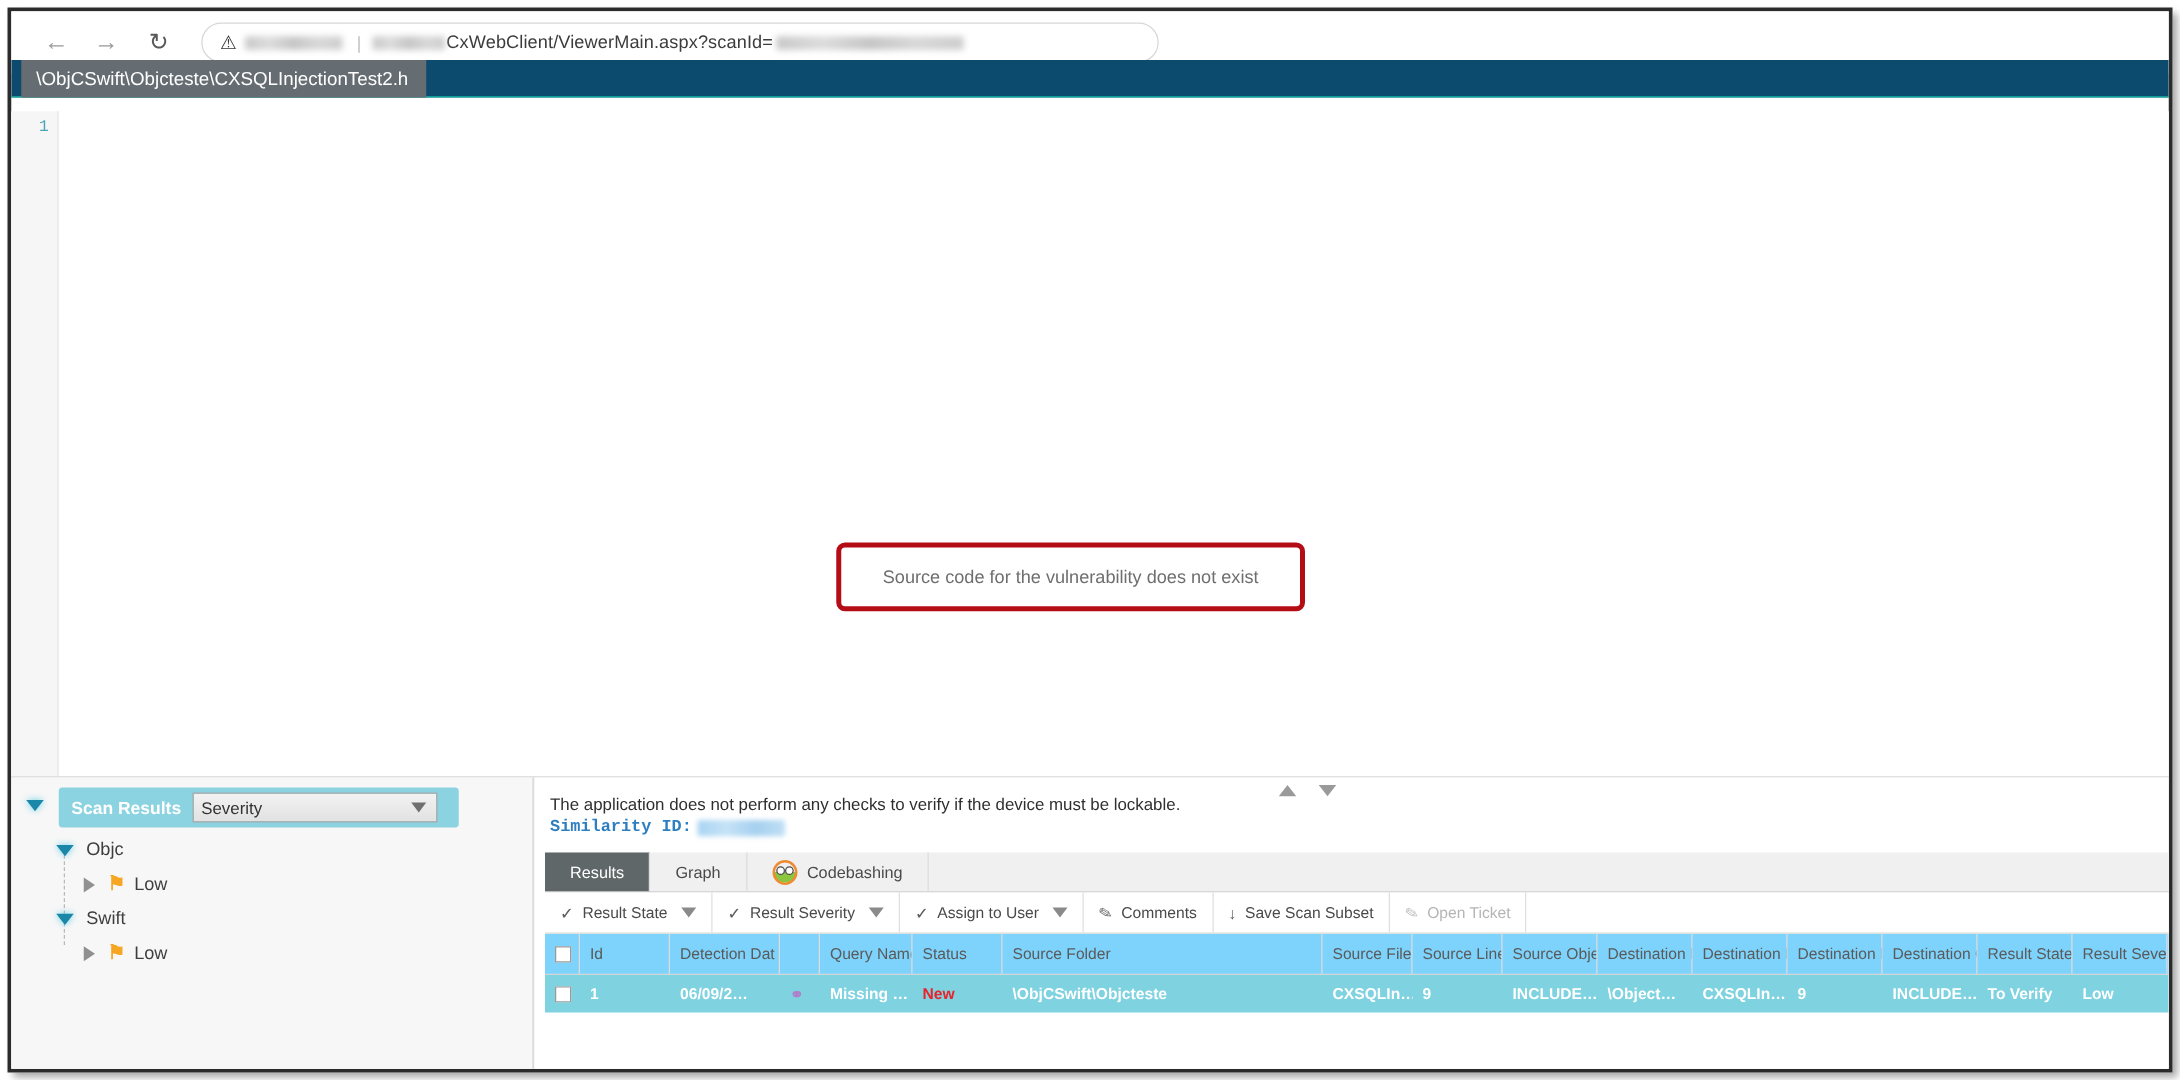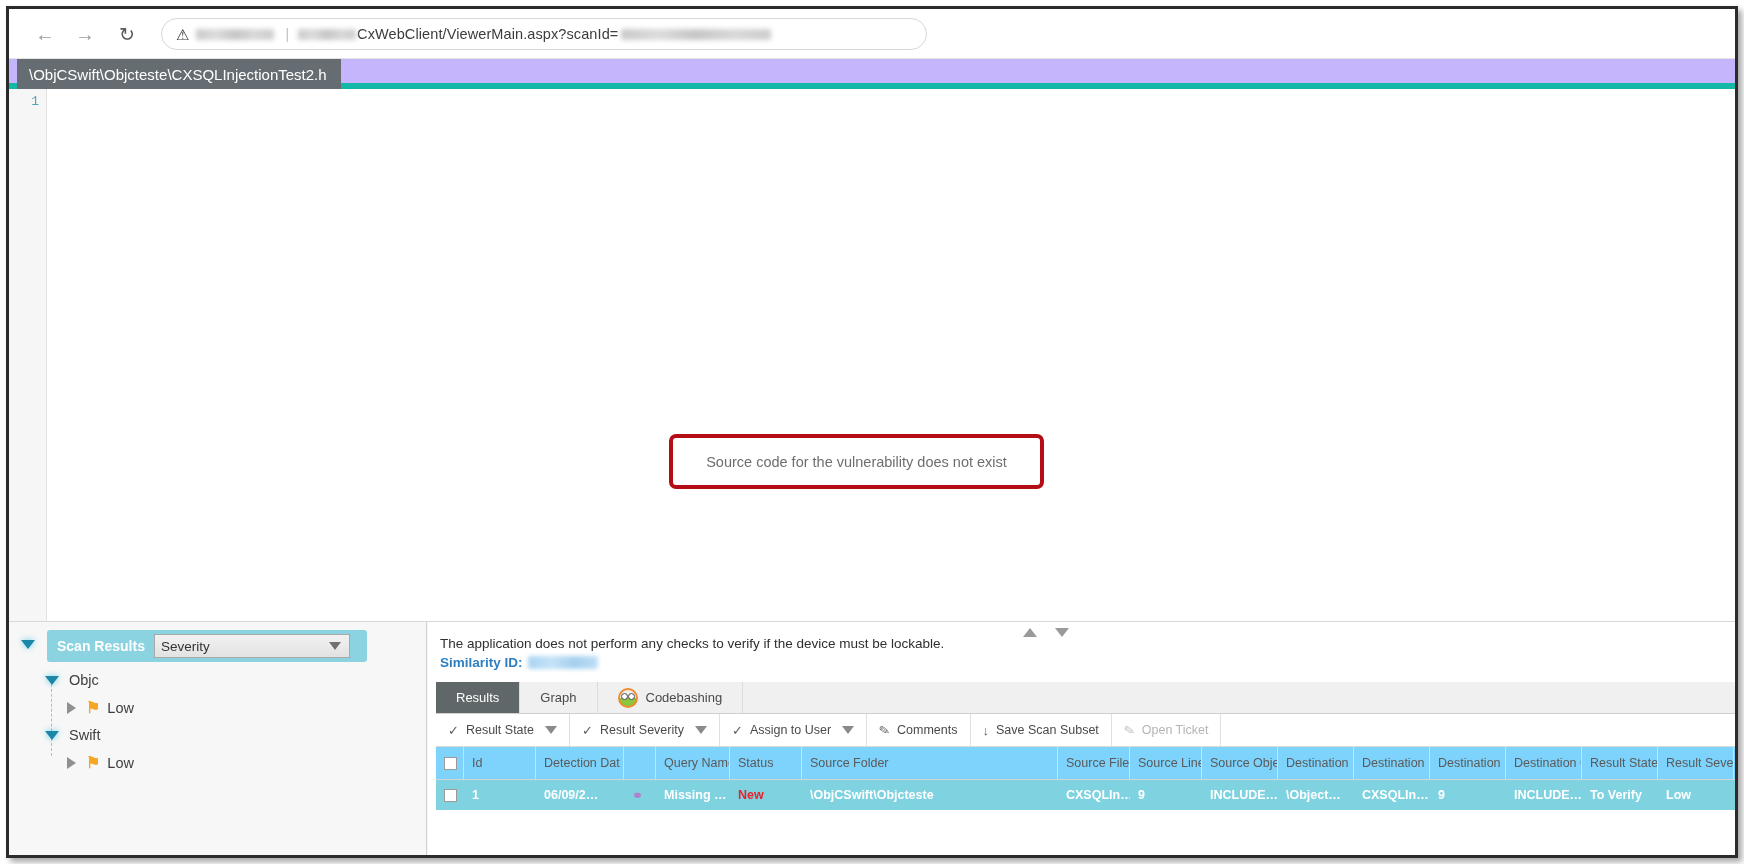--- a/index.html
+++ b/index.html
@@ -63,24 +63,24 @@
   #blur-host2 { width: 58px; margin-right: 1px; }
   #url-text {
     font-size: 14.5px; color: #3c3c3c;
     white-space: nowrap;
     letter-spacing: 0.1px;
   }
   #blur-scanid { width: 150px; margin-left: 3px; }
 
   
   #file-tab-row {
-    position: absolute; left: 0; top: 50px;
+    position: absolute; left: 0; top: 39px;
     width: 100%; height: 30px;
-    background: #c4b5fd;
-    border-bottom: 6px solid #14b8a6;
+    background: #0c4a6e;
+    border-bottom: 1px solid #14b8a6;
   }
   #file-tab {
     position: absolute; left: 8px; top: 0;
     height: 30px;
     background: #656d72;
     color: #ffffff;
     font-size: 15px;
     display: flex; align-items: center;
     padding: 0 14px 0 12px;
     white-space: nowrap;
@@ -226,21 +226,21 @@
     border-left: 7px solid transparent;
     border-right: 7px solid transparent;
     border-top: 9px solid #9a9a9a;
   }
   #desc-block {
     position: absolute; left: 12px; top: 14px;
     right: 0;
   }
   #desc-text { font-size: 13.5px; color: #2f2f2f; }
   #similarity-row { margin-top: 4px; display: flex; align-items: center; }
-  #similarity-label { font-size: 13.5px; color: #2e7fc1; font-weight: bold; }
+  #similarity-label { font-size: 13.5px; color: #2e7fc1; font-weight: bold; font-family: Liberation Mono, monospace; }
   #similarity-blur {
     display: inline-block; margin-left: 5px;
     width: 70px; height: 13px;
     background: linear-gradient(90deg,#a9d4f2,#c5e2f7,#a5d0ef,#bfdff5);
     filter: blur(2px); border-radius: 2px;
   }
 
   
   #tab-strip {
     position: absolute; left: 8px; top: 60px;

